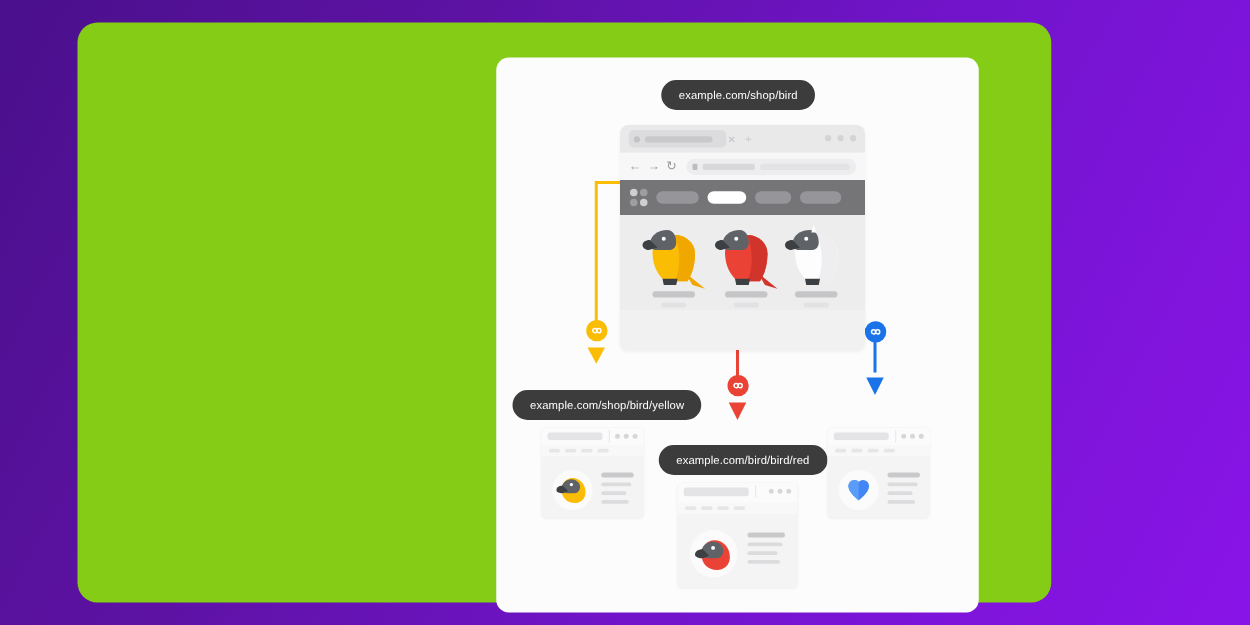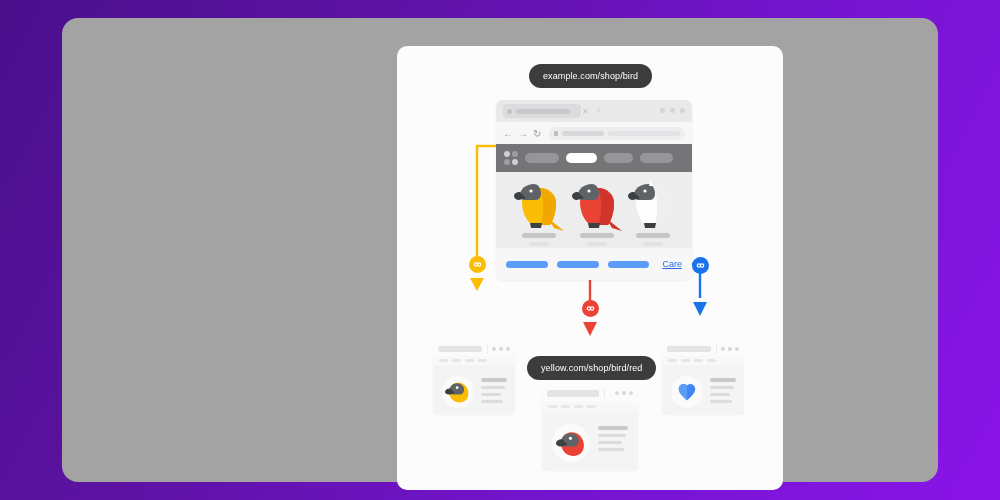--- a/index.html
+++ b/index.html
@@ -5,22 +5,22 @@
   html,body{margin:0;padding:0;}
   body{
     width:1000px;height:500px;overflow:hidden;
     font-family:"Liberation Sans",sans-serif;
     background:linear-gradient(118deg,#4a108c 0%,#5d12a3 30%,#7214cc 62%,#8a14e8 100%);
   }
   .stage{position:relative;width:1000px;height:500px;}
 
   
   .page-card{
-    position:absolute;left:62px;top:18px;width:876px;height:464px;
-    background:#a3a3a3;border-radius:16px;
+    position:absolute;left:62px;top:18px;width:779px;height:464px;
+    background:#84cc16;border-radius:16px;
   }
 
   
   .diagram-panel{
     position:absolute;left:335px;top:28px;width:386px;height:444px;
     background:#fcfcfd;border-radius:10px;
   }
 
   
   .url-pill{
@@ -247,31 +247,28 @@
               <path d="M27 2 L29 8 L25 8 Z" fill="#fdfdfd"></path>
               <circle cx="21" cy="13" r="1.6" fill="#ffffff"></circle>
               <path d="M20 45 L32 45 L31 50 L21 50 Z" fill="#3c4043"></path>
               <path d="M38 40 L54 53 L44 50 Z" fill="#eeeef0"></path>
             </svg>
             <span class="bird-cap"></span>
             <span class="bird-cap2"></span>
           </div>
         </div>
 
-        <div class="b-footer">
-          <span class="blue-pill"></span>
-          <span class="blue-pill"></span>
-          <span class="blue-pill"></span>
-          <a class="care-link">Care</a>
-        </div>
-      </div>
-
+      </div>
+
+      <div class="url-pill" style="left:13px;top:266px;">
+        <span>example.com/shop/bird/yellow</span>
+      </div>
 
       <div class="url-pill" style="left:130px;top:310px;">
-        <span>yellow.com/shop/bird/red</span>
+        <span>example.com/bird/bird/red</span>
       </div>
 
 
       <div class="res-card" style="left:36px;top:296px;">
         <div class="rc-top">
           <span class="rc-tab"></span>
           <span class="rc-sep"></span>
           <span class="rc-dots">
               <i></i>
               <i></i>

